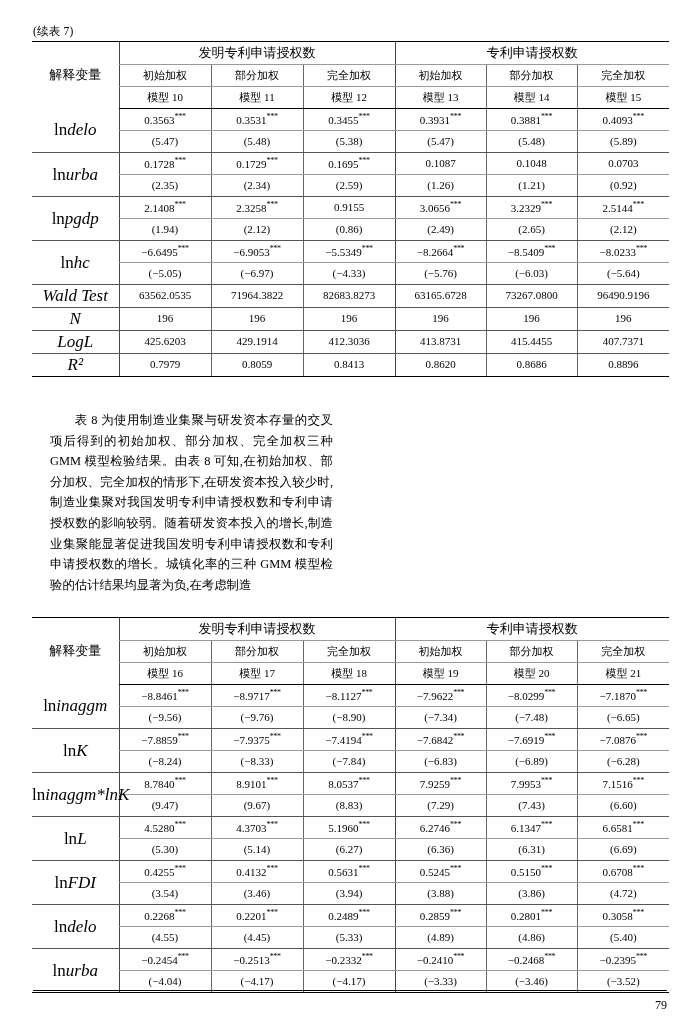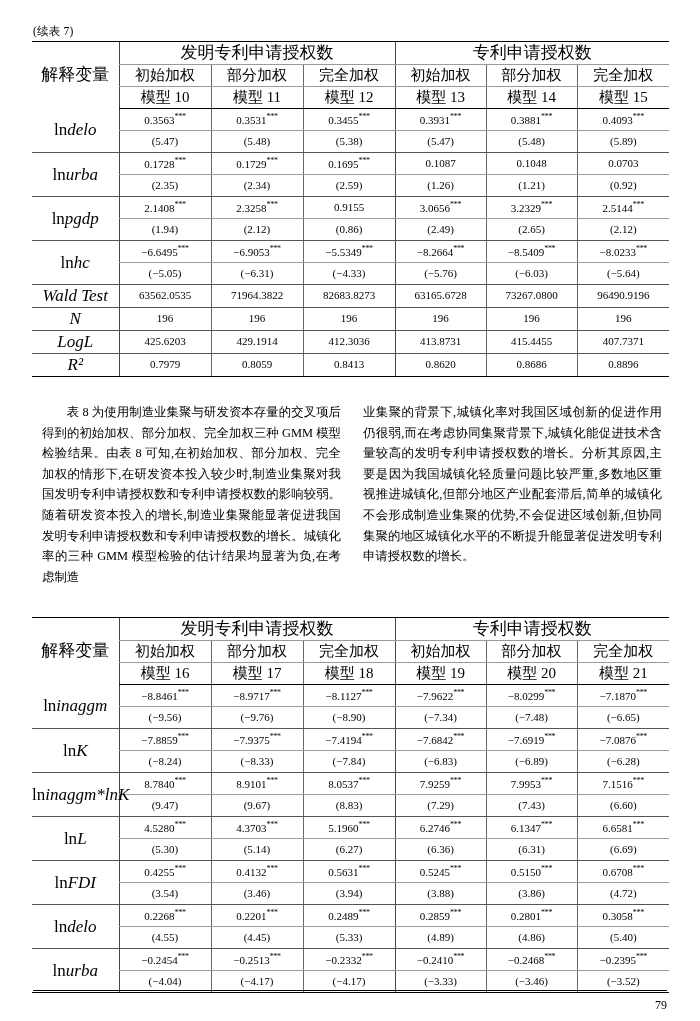--- a/index.html
+++ b/index.html
@@ -49,22 +49,22 @@
   }
   
   .rule-top { border-top: 1.6px solid #000 !important; }
   .rule-bot { border-bottom: 1.6px solid #000 !important; }
   .rule-mid { border-bottom: 1.1px solid #000 !important; }
   .hair     { border-bottom: .6px solid #9a9a9a !important; }
   .thin     { border-bottom: .7px solid #555 !important; }
   .vl       { border-left: .7px solid #666 !important; }
   .vl-strong{ border-left: .9px solid #444 !important; }
 
-  .hdr-cell { height: 21px; font-size: 15px; margin-top: 8px; }
-  .hdr-group { height: 22px; font-size: 17px; }
+  .hdr-cell { height: 21px; font-size: 11px; margin-top: 8px; }
+  .hdr-group { height: 22px; font-size: 13px; }
   .var-cell { font-size: 17px; font-style: italic; }
   .coef { height: 21px; }
   .tstat { height: 21px; }
   .single { height: 22px; }
 
   .stars {
     font-size: 8px;
     vertical-align: super;
     letter-spacing: -.3px;
   }
@@ -81,21 +81,21 @@
     left: 42px;
     width: 620px;
     display: flex;
     gap: 22px;
     font-size: 12.4px;
     line-height: 20.6px;
     text-align: justify;
     text-justify: inter-character;
   }
   .body-cols .col { width: 299px; }
-  .body-cols p { margin: 0; text-indent: 2em; }
+  .body-cols p { margin: 8px; text-indent: 2em; }
   .body-cols p.noind { text-indent: 0; }
 
   .tbl8-caption {
     text-align: center;
     font-size: 11.5px;
     font-weight: bold;
     font-family: "Liberation Sans", sans-serif;
     letter-spacing: .4px;
   }
 
@@ -215,21 +215,21 @@
             <td class="var-cell thin" rowspan="2"><span style="font-style:normal">ln</span><span style="font-style:italic">hc</span></td>
             <td class="coef hair vl-strong">−6.6495<span class="stars">***</span></td>
             <td class="coef hair vl">−6.9053<span class="stars">***</span></td>
             <td class="coef hair vl">−5.5349<span class="stars">***</span></td>
             <td class="coef hair vl-strong">−8.2664<span class="stars">***</span></td>
             <td class="coef hair vl">−8.5409<span class="stars">***</span></td>
             <td class="coef hair vl">−8.0233<span class="stars">***</span></td>
           </tr>
           <tr>
             <td class="tstat thin vl-strong">(−5.05)</td>
-            <td class="tstat thin vl">(−6.31)</td>
+            <td class="tstat thin vl">(−6.97)</td>
             <td class="tstat thin vl">(−4.33)</td>
             <td class="tstat thin vl-strong">(−5.76)</td>
             <td class="tstat thin vl">(−6.03)</td>
             <td class="tstat thin vl">(−5.64)</td>
           </tr>
           <tr>
             <td class="var-cell single thin">Wald Test</td>
             <td class="single thin vl-strong">63562.0535</td>
             <td class="single thin vl">71964.3822</td>
             <td class="single thin vl">82683.8273</td>
@@ -267,23 +267,20 @@
         </tbody>
     </table>
   </div>
 
 
   <div class="bodywrap">
     <div class="body-cols">
       <div class="col">
         <p>表 8 为使用制造业集聚与研发资本存量的交叉项后得到的初始加权、部分加权、完全加权三种 GMM 模型检验结果。由表 8 可知,在初始加权、部分加权、完全加权的情形下,在研发资本投入较少时,制造业集聚对我国发明专利申请授权数和专利申请授权数的影响较弱。随着研发资本投入的增长,制造业集聚能显著促进我国发明专利申请授权数和专利申请授权数的增长。城镇化率的三种 GMM 模型检验的估计结果均显著为负,在考虑制造</p>
       </div>
-      <div class="col">
-        <p class="noind">业集聚的背景下,城镇化率对我国区域创新的促进作用仍很弱,而在考虑协同集聚背景下,城镇化能促进技术含量较高的发明专利申请授权数的增长。分析其原因,主要是因为我国城镇化轻质量问题比较严重,多数地区重视推进城镇化,但部分地区产业配套滞后,简单的城镇化不会形成制造业集聚的优势,不会促进区域创新,但协同集聚的地区城镇化水平的不断提升能显著促进发明专利申请授权数的增长。</p>
-      </div>
     </div>
   </div>
 
 
   <div class="t8wrap">
     <table class="stat">
       <colgroup>
         <col style="width:87px">
         <col style="width:92px">
           <col style="width:92px">

